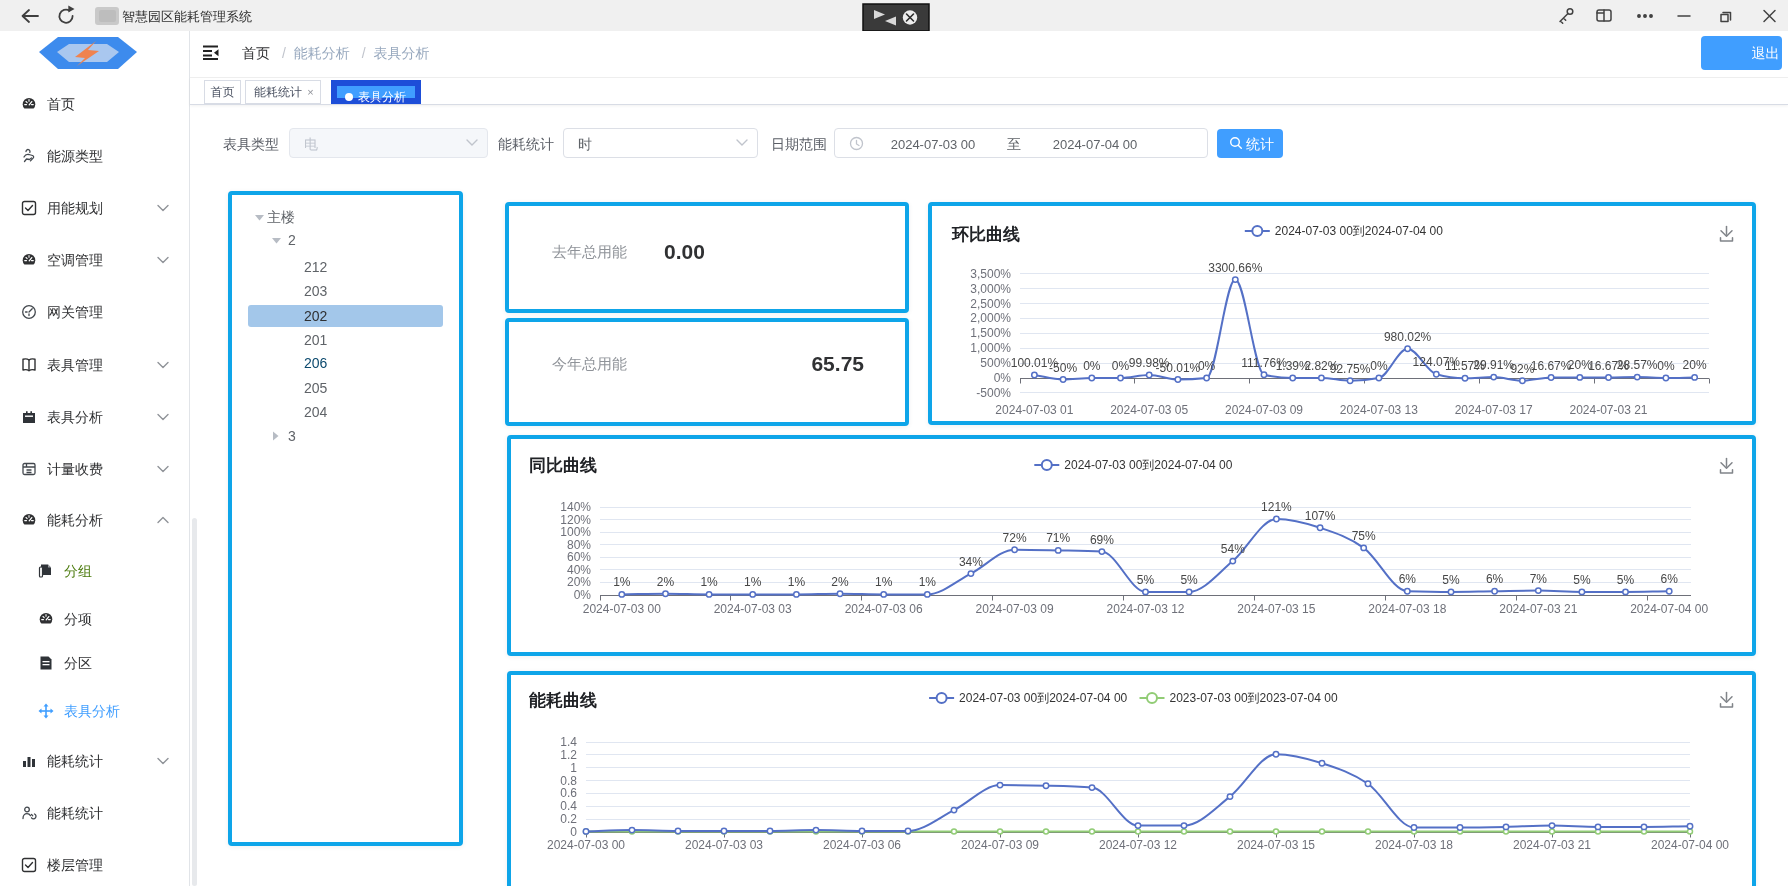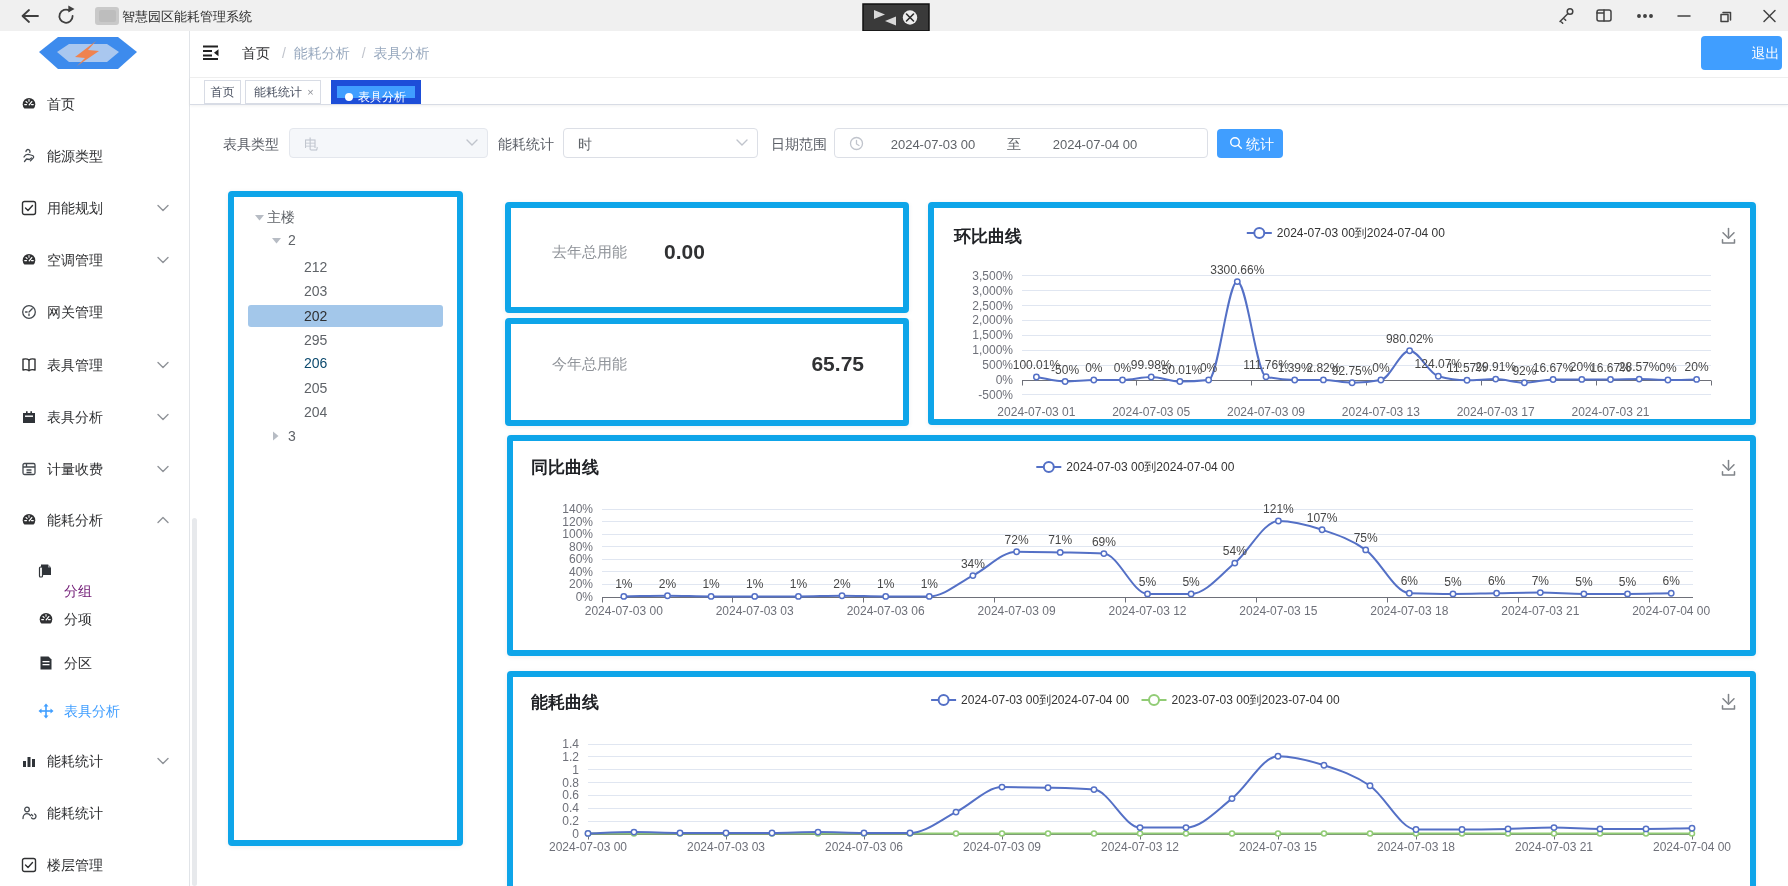--- a/index.html
+++ b/index.html
@@ -1,18 +1,18 @@
 <!DOCTYPE html>
 <html><head><meta charset="utf-8">
 <style>
   * { margin:0; padding:0; box-sizing:border-box; }
   html,body { width:1788px; height:886px; overflow:hidden; background:#fff;
     font-family:"Liberation Sans",sans-serif; }
   .ab { position:absolute; }
-  .panel { position:absolute; background:#fff; border:6px solid #0ea5e9; border-radius:4px;
+  .panel { position:absolute; background:#fff; border:4px solid #0ea5e9; border-radius:4px;
     box-shadow:0 1px 5px rgba(30,40,60,.07); }
   .ptitle { position:absolute; font-size:17px; font-weight:700; color:#202226; }
   .mi-txt { position:absolute; left:47px; font-size:14px; color:#303133; }
   .smi-txt { position:absolute; left:64px; font-size:14px; color:#303133; }
   .tnode { position:absolute; font-size:14px; color:#5f6368; }
   .flabel { position:absolute; font-size:14px; color:#5a5e66; top:136px; }
   .sel { position:absolute; top:128px; height:30px; border-radius:4px; }
 </style></head>
 <body>
 
@@ -144,21 +144,21 @@
     <div class="ab mi-txt" style="top:169px">用能规划</div>
     <div class="ab mi-txt" style="top:221px">空调管理</div>
     <div class="ab mi-txt" style="top:273px">网关管理</div>
     <div class="ab mi-txt" style="top:326px">表具管理</div>
     <div class="ab mi-txt" style="top:378px">表具分析</div>
     <div class="ab mi-txt" style="top:430px">计量收费</div>
     <div class="ab mi-txt" style="top:481px">能耗分析</div>
     <div class="ab mi-txt" style="top:722px">能耗统计</div>
     <div class="ab mi-txt" style="top:774px">能耗统计</div>
     <div class="ab mi-txt" style="top:826px">楼层管理</div>
-    <div class="ab smi-txt" style="top:552px;color:#701a75">分组</div>
+    <div class="ab smi-txt" style="top:532px;color:#4d7c0f">分组</div>
     <div class="ab smi-txt" style="top:580px;color:#303133">分项</div>
     <div class="ab smi-txt" style="top:624px;color:#303133">分区</div>
     <div class="ab smi-txt" style="top:672px;color:#409eff">表具分析</div>
   </div>
 <div class="ab" style="left:190px;top:31px;width:1598px;height:47px;background:#fff;border-bottom:1px solid #f0f0f0;"></div>
 <svg class="ab" style="left:203px;top:45px" width="16" height="15" viewBox="0 0 16 15">
   <g fill="#222">
     <rect x="0" y="0.5" width="15" height="2"></rect>
     <rect x="0" y="5" width="9" height="2"></rect>
     <rect x="0" y="9.5" width="9" height="2"></rect>
@@ -203,21 +203,21 @@
     <path d="M9.2,9.2 L12.3,12.3" stroke="#fff" stroke-width="1.4" stroke-linecap="round"></path>
   </svg>
 <div class="ab" style="left:1246px;top:136px;font-size:14px;color:#fff;">统计</div>
 <div class="panel" style="left:228px;top:191px;width:235px;height:655px;"></div>
 <div class="ab" style="left:248px;top:305px;width:195px;height:22px;background:#a3c7ea;border-radius:3px;"></div>
 <div class="ab tnode" style="left:267px;top:209px;color:#5f6368">主楼</div>
 <div class="ab tnode" style="left:288px;top:232px;color:#5f6368">2</div>
 <div class="ab tnode" style="left:304px;top:259px;color:#5f6368">212</div>
 <div class="ab tnode" style="left:304px;top:283px;color:#5f6368">203</div>
 <div class="ab tnode" style="left:304px;top:308px;color:#303133">202</div>
-<div class="ab tnode" style="left:304px;top:332px;color:#5f6368">295</div>
+<div class="ab tnode" style="left:304px;top:332px;color:#5f6368">201</div>
 <div class="ab tnode" style="left:304px;top:355px;color:#0c4a6e">206</div>
 <div class="ab tnode" style="left:304px;top:380px;color:#5f6368">205</div>
 <div class="ab tnode" style="left:304px;top:404px;color:#5f6368">204</div>
 <div class="ab tnode" style="left:288px;top:428px;color:#5f6368">3</div>
 <svg class="ab" style="left:228px;top:191px" width="235" height="655" viewBox="0 0 235 655">
     <path d="M27,24 l9,0 l-4.5,5.5 Z" fill="#b7bcc4"></path>
     <path d="M44,47 l9,0 l-4.5,5.5 Z" fill="#b7bcc4"></path>
     <path d="M45,240.5 l5.5,4.5 l-5.5,4.5 Z" fill="#b7bcc4"></path>
   </svg>
 <div class="panel" style="left:505px;top:202px;width:404px;height:111px;"></div>

